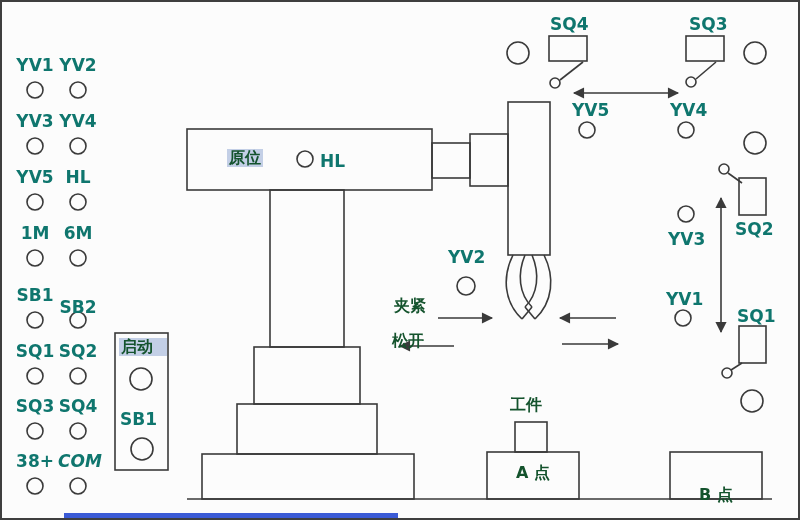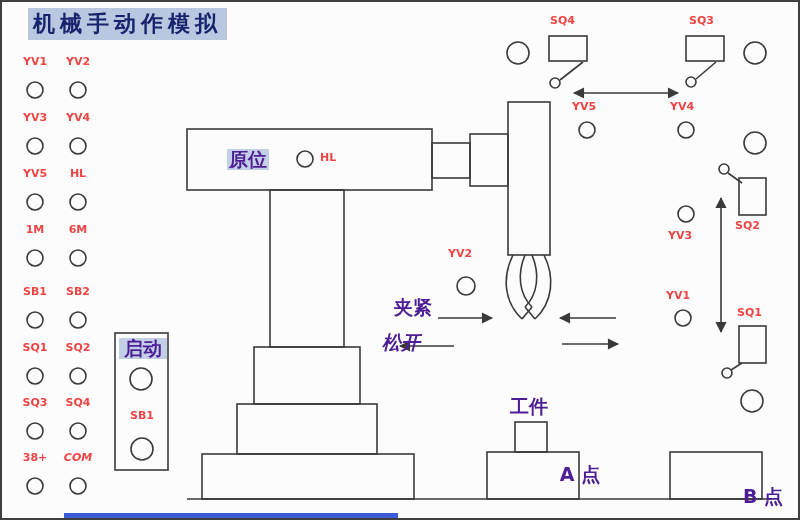--- a/index.html
+++ b/index.html
@@ -2,25 +2,25 @@
 <html><head>
 <meta charset="utf-8">
 <style>
   html,body{margin:0;padding:0;background:#e8e8e8;}
   .stage{
     position:relative;width:800px;height:520px;background:#fcfcfc;
     border:2px solid #3f3f3f;box-sizing:border-box;overflow:hidden;
     font-family:"DejaVu Sans","Liberation Sans",sans-serif;
   }
   svg.draw{position:absolute;left:0;top:0;}
-  .lbl{position:absolute;color:#ef4444;font-weight:bold;font-size:11px;line-height:1.1;white-space:nowrap;}
-  .cn{font-size:19px;color:#4c1d95;}
+  .lbl{position:absolute;color:#0f766e;font-weight:bold;font-size:17px;line-height:1.1;white-space:nowrap;}
+  .cn{font-size:16px;color:#14532d;}
   .w40{width:40px;text-align:center;}
-  .w44{width:44px;text-align:center;}
-  .w92{width:92px;text-align:center;padding-left:47px;}
+  .w44{width:44px;}
+  .w92{width:92px;text-align:center;}
   .title{
     position:absolute;left:26px;top:6px;font-size:22px;font-weight:bold;
     letter-spacing:5px;color:#17246d;background:#b9c7e1;padding:1px 5px;
   }
   .hlbg{background:#c3cfe6;padding:0 2px;}
   .bluebar{position:absolute;left:62px;top:511px;width:334px;height:5px;background:#3b5bd6;}
 </style>
 </head>
 <body>
 
@@ -108,48 +108,47 @@
     <rect x="737" y="176" width="27" height="37"></rect>
     <circle cx="684" cy="212" r="8"></circle>
     <line x1="719" y1="196" x2="719" y2="330" marker-start="url(#ah)" marker-end="url(#ah)"></line>
     <circle cx="681" cy="316" r="8"></circle>
     <rect x="737" y="324" width="27" height="37"></rect>
     <line x1="740" y1="361" x2="729" y2="368"></line>
     <circle cx="725" cy="371" r="5"></circle>
     <circle cx="750" cy="399" r="11"></circle>
   </svg>
 
-  <div class="title">机械手动作模拟</div>
 
   <div class="lbl w40" style="left:13px;top:54px;">YV1</div>
   <div class="lbl w40" style="left:56px;top:54px;">YV2</div>
   <div class="lbl w40" style="left:13px;top:110px;">YV3</div>
   <div class="lbl w40" style="left:56px;top:110px;">YV4</div>
   <div class="lbl w40" style="left:13px;top:166px;">YV5</div>
   <div class="lbl w40" style="left:56px;top:166px;">HL</div>
   <div class="lbl w40" style="left:13px;top:222px;">1M</div>
   <div class="lbl w40" style="left:56px;top:222px;">6M</div>
   <div class="lbl w40" style="left:13px;top:284px;">SB1</div>
-  <div class="lbl w40" style="left:56px;top:284px;">SB2</div>
+  <div class="lbl w40" style="left:56px;top:296px;">SB2</div>
   <div class="lbl w40" style="left:13px;top:340px;">SQ1</div>
   <div class="lbl w40" style="left:56px;top:340px;">SQ2</div>
   <div class="lbl w40" style="left:13px;top:395px;">SQ3</div>
   <div class="lbl w40" style="left:56px;top:395px;">SQ4</div>
   <div class="lbl w40" style="left:13px;top:450px;">38+</div>
   <div class="lbl w40" style="left:56px;top:450px;font-style:italic;">COM</div>
 
   <div class="lbl cn w44 hlbg" style="left:117px;top:336px;">启动</div>
   <div class="lbl w44" style="left:118px;top:408px;">SB1</div>
 
   <div class="lbl cn hlbg" style="left:225px;top:147px;">原位</div>
   <div class="lbl" style="left:318px;top:150px;">HL</div>
 
   <div class="lbl" style="left:446px;top:246px;">YV2</div>
   <div class="lbl cn" style="left:392px;top:295px;">夹紧</div>
-  <div class="lbl cn" style="left:380px;top:330px;font-style:italic;">松开</div>
+  <div class="lbl cn" style="left:390px;top:330px;">松开</div>
 
   <div class="lbl" style="left:548px;top:13px;">SQ4</div>
   <div class="lbl" style="left:687px;top:13px;">SQ3</div>
   <div class="lbl" style="left:570px;top:99px;">YV5</div>
   <div class="lbl" style="left:668px;top:99px;">YV4</div>
 
   <div class="lbl" style="left:733px;top:218px;">SQ2</div>
   <div class="lbl" style="left:666px;top:228px;">YV3</div>
   <div class="lbl" style="left:664px;top:288px;">YV1</div>
   <div class="lbl" style="left:735px;top:305px;">SQ1</div>

